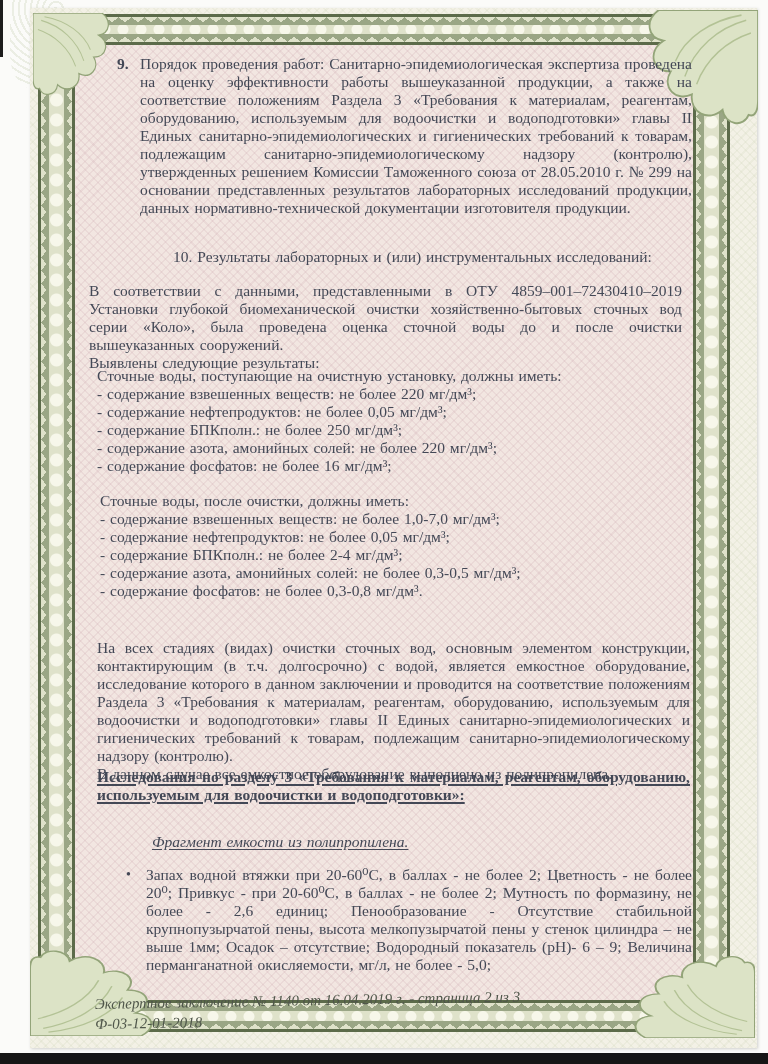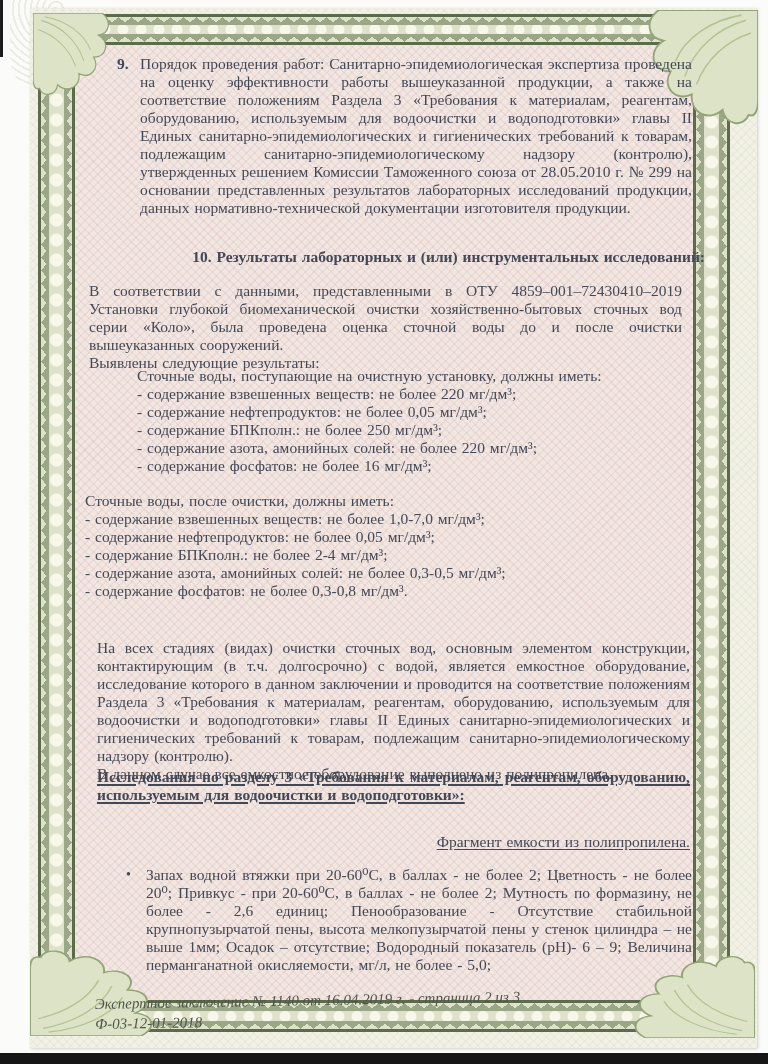--- a/index.html
+++ b/index.html
@@ -67,32 +67,32 @@
   .corner.br{left:595px;top:938px;width:130px;height:92px;transform:scale(-1,-1);}
   
   .content{position:absolute;left:0;top:0;width:100%;height:100%;}
   .tb{
     position:absolute;color:#434856;font-size:15.5px;line-height:18px;
     text-align:justify;word-spacing:1px;
   }
   .sec9{left:110px;top:47px;width:552px;}
   .sec9 .num{position:absolute;left:-23px;top:0;font-weight:bold;}
   .sec9 b{font-weight:normal;}
-  .h10{left:90px;top:240px;width:585px;font-weight:bold;text-align:right;}
+  .h10{left:90px;top:240px;width:585px;font-weight:normal;text-align:center;}
   .intro{left:59px;top:274px;width:593px;white-space:pre-line;}
-  .blockA{left:67px;top:359px;width:593px;text-align:left;margin-left:40px;}
-  .blockB{left:55px;top:484px;width:593px;text-align:left;}
+  .blockA{left:67px;top:359px;width:593px;text-align:left;}
+  .blockB{left:70px;top:484px;width:593px;text-align:left;}
   .stages{left:67px;top:631px;width:593px;white-space:pre-line;}
   .h3sec{
     left:67px;top:760px;width:593px;font-weight:bold;
     text-decoration:underline;text-decoration-thickness:1.5px;text-underline-offset:2px;
   }
   .subtitle{
-    left:67px;top:825px;width:593px;text-align:right;padding-left:55px;box-sizing:border-box;
-    text-decoration:underline;text-underline-offset:2px;
+    left:67px;top:825px;width:593px;text-align:left;padding-left:55px;box-sizing:border-box;
+    font-style:italic;text-decoration:underline;text-underline-offset:2px;
   }
   .bullet{left:92px;top:858px;width:570px;padding-left:24px;box-sizing:border-box;}
   .bullet .mark{position:absolute;left:4px;top:0px;font-size:14px;}
   .footer{
     position:absolute;left:65px;top:986px;width:620px;z-index:5;
     font-style:italic;font-size:15px;line-height:20px;color:#4f564a;
     transform:rotate(-1deg);transform-origin:left center;
   }
 </style>
 </head>

